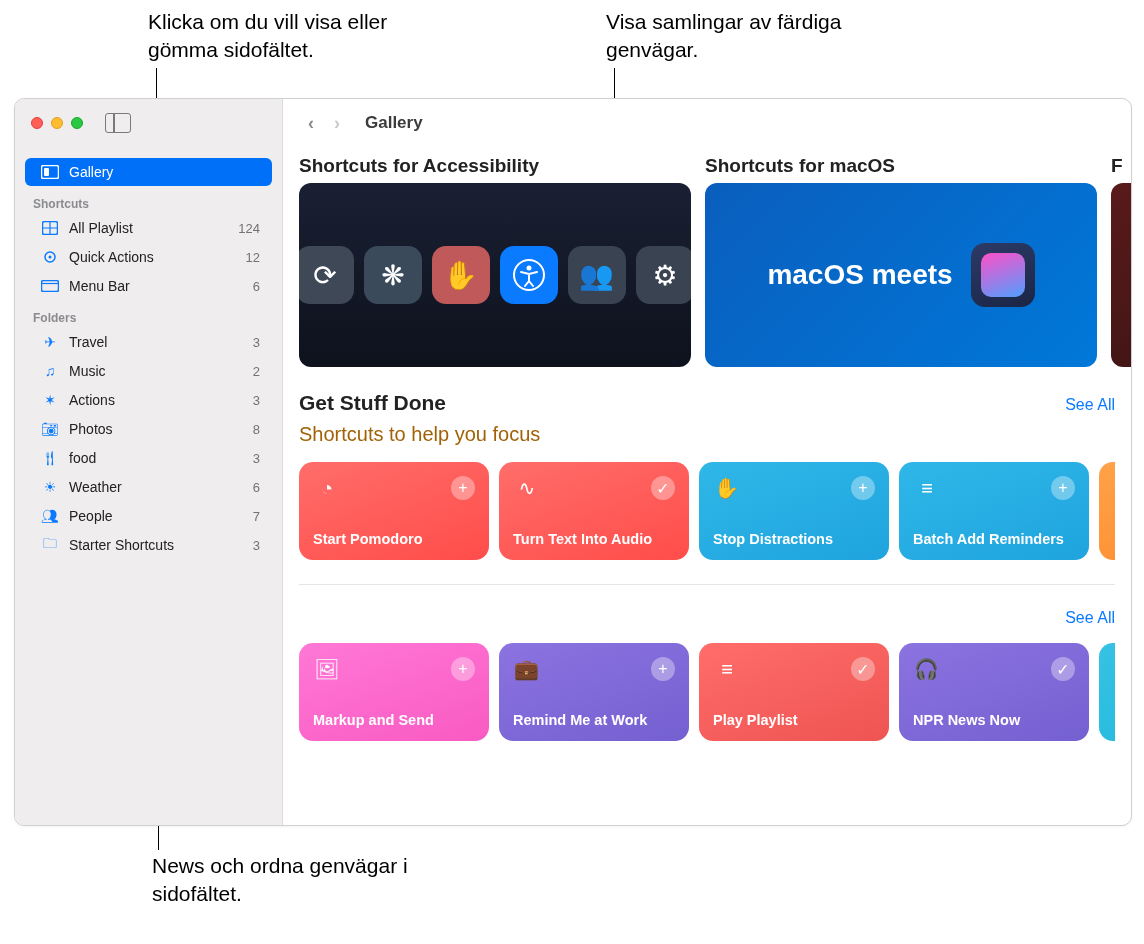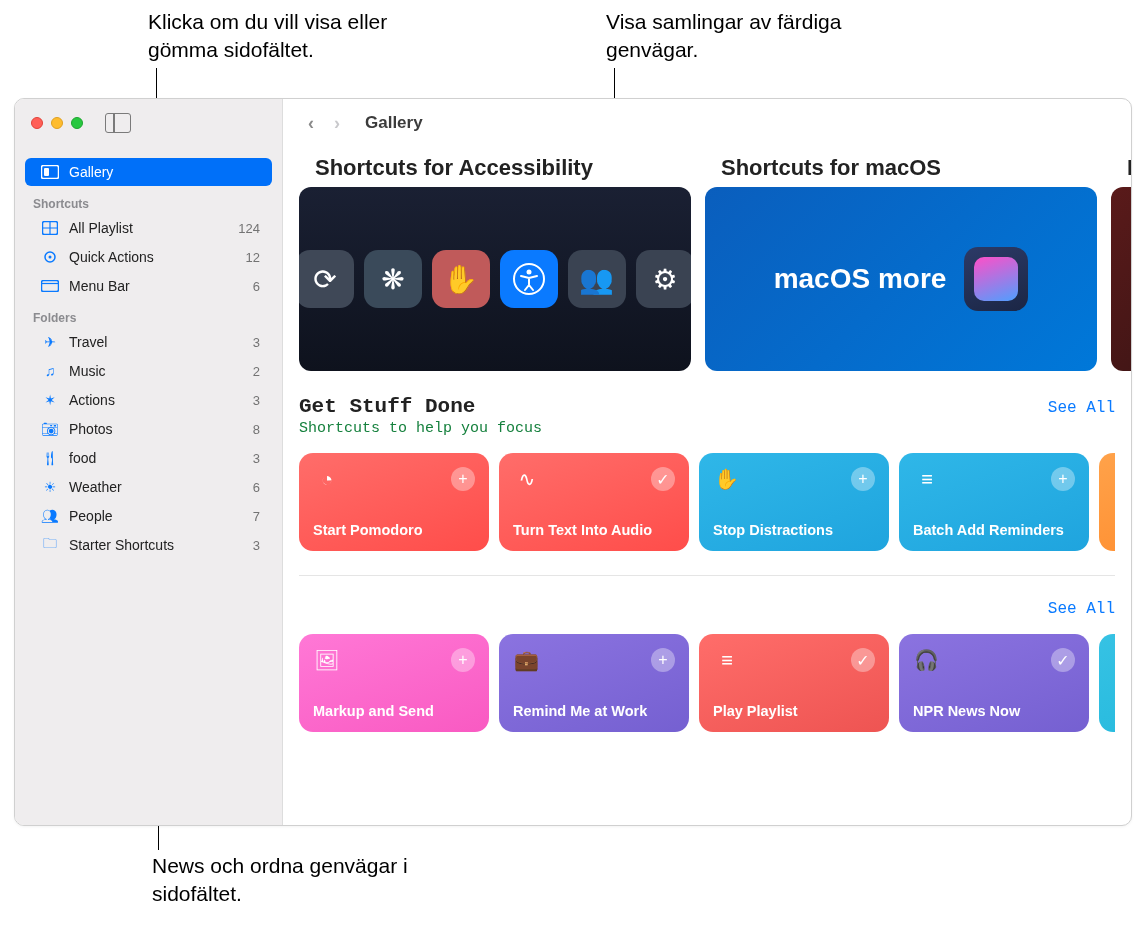--- a/index.html
+++ b/index.html
@@ -130,34 +130,34 @@
   }
   .content {
     flex:1; overflow:hidden;
     padding: 0 0 0 16px;
   }
   .hero {
     width: 392px; height:184px; border-radius:12px;
     display:flex; align-items:center; justify-content:center;
     flex-shrink:0; position:relative; overflow:hidden;
   }
-  .hero-title { font-size:22px; font-weight:700; margin: 8px 16px 6px; }
+  .hero-title { font-size:19px; font-weight:700; margin: 8px 0 6px; }
   .hero1 { background: linear-gradient(180deg,#1a2033,#0e121d); }
   .hero2 { background: linear-gradient(135deg,#0a5ebd,#0078d9); }
   .hero3 { background: linear-gradient(135deg,#5a1a1a,#1a0e0e); }
   .appicon-row { display:flex; gap:10px; }
   .appicon { width:58px; height:58px; border-radius:14px; background:#333; display:flex; align-items:center; justify-content:center; color:#fff; font-size:28px; }
   .macos-text { color:#fff; font-size:28px; font-weight:600; }
   .macos-tile { width:64px; height:64px; border-radius:14px; background:linear-gradient(160deg,#2c3a67,#1b2645); margin-left:18px; display:flex; align-items:center; justify-content:center;}
   .macos-s { width:44px; height:44px; border-radius:10px; background:linear-gradient(160deg,#ff4fc8,#4f9fff); }
   
   .section { margin-top:24px; padding-right:16px; }
-  .section-head { display:flex; align-items:baseline;font-family:Liberation Mono, monospace; }
+  .section-head { display:flex; align-items:baseline; }
   .section-title { font-size:21px; font-weight:700; }
-  .section-sub { font-size:15px; color:#15803d; margin-top:2px; }
+  .section-sub { font-size:20px; color:#a16207; margin-top:8px; }
   .seeall { margin-left:auto; color:#0a7aff; font-size:16px; }
   .card-row { display:flex; gap:10px; margin-top:16px; overflow:hidden; }
   .card {
     width:190px; height:98px; border-radius:14px;
     padding:12px 14px; color:#fff; flex-shrink:0;
     display:flex; flex-direction:column; position:relative;
   }
   .card .top { display:flex; justify-content:space-between; align-items:center; }
   .card .glyph { width:28px; height:28px; border-radius:50%; display:flex; align-items:center; justify-content:center;}
   .card .addbtn { width:24px; height:24px; border-radius:50%; background:rgba(255,255,255,0.35); display:flex; align-items:center; justify-content:center; font-size:16px;}
@@ -311,21 +311,21 @@
                   </svg>
               </div>
               <div class="appicon" style="background:#3a4352">👥</div>
               <div class="appicon" style="background:#3a4352">⚙</div>
             </div>
           </div>
         </div>
         <div style="flex-shrink:0; width:392px">
           <div class="hero-title">Shortcuts for macOS</div>
           <div class="hero hero2">
-            <span class="macos-text">macOS more</span>
+            <span class="macos-text">macOS meets</span>
             <div class="macos-tile">
                 <div class="macos-s"></div>
               </div>
           </div>
         </div>
         <div style="flex-shrink:0; width:392px">
           <div class="hero-title">F</div>
           <div class="hero hero3"></div>
         </div>
       </div>

